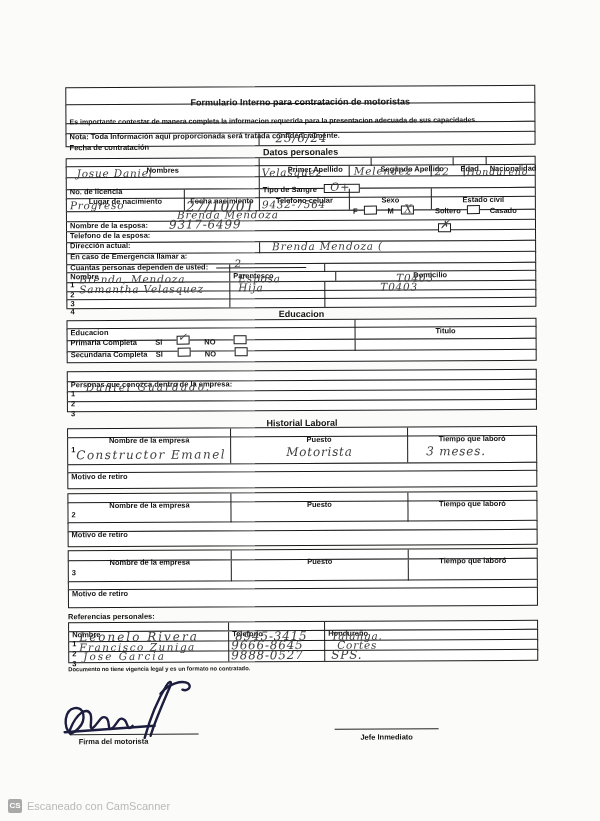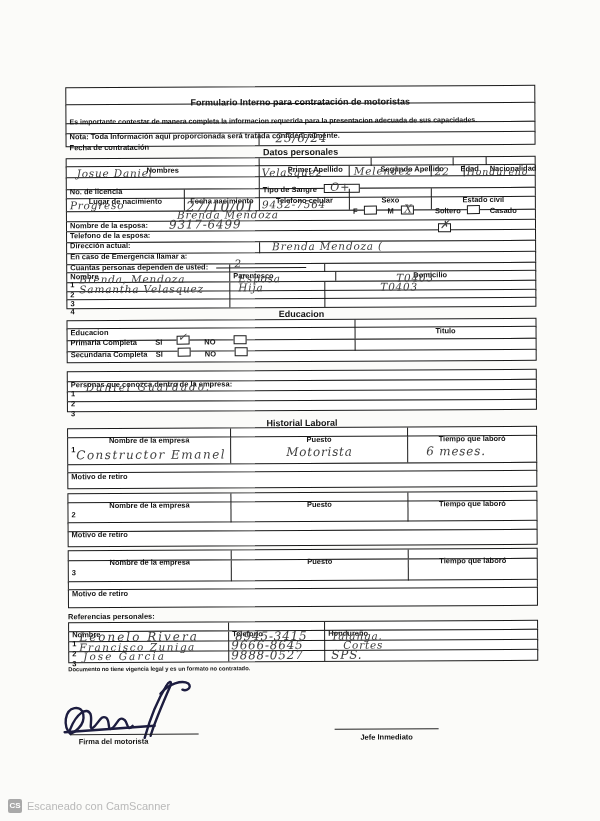--- a/index.html
+++ b/index.html
@@ -262,21 +262,21 @@
     <div class="cell ctr" style="width:177px"><span class="lbl">Puesto</span></div>
     <div class="cell ctr"><span class="lbl">Tiempo que laboró</span></div>
   </div>
   <div class="row" style="height:28px">
     <div class="cell" style="width:163px"><span class="num">1</span>
       <span class="hw hw-big" style="position:absolute;left:8px;top:11px;letter-spacing:1.5px">Constructor Emanel</span></div>
     <div class="cell" style="width:177px">
         <span class="hw hw-big" style="position:absolute;left:55px;top:9px">Motorista</span>
       </div>
     <div class="cell">
-        <span class="hw hw-big" style="position:absolute;left:18px;top:9px">6 meses.</span>
+        <span class="hw hw-big" style="position:absolute;left:18px;top:9px">3 meses.</span>
       </div>
   </div>
   <div class="row" style="height:10px">
     <div class="cell" style="width:100%"><span class="lbl">Motivo de retiro</span></div>
   </div>
   <div class="row" style="height:17px">
     <div class="cell" style="width:100%"><span class="hw"></span></div>
   </div>
 
   <div style="height:5px"></div>
@@ -334,21 +334,21 @@
     <div class="cell">
         <span class="hw" style="position:absolute;left:6px;top:0">Talanga.</span>
       </div>
   </div>
   <div class="row" style="height:12px">
     <div class="cell" style="width:160px"><span class="num">2</span><span class="hw" style="position:absolute;left:10px;top:0;letter-spacing:1.5px">Francisco Zuniga</span></div>
     <div class="cell" style="width:96px">
         <span class="hw hw-big" style="position:absolute;left:2px;top:-2px">9666-8645</span>
       </div>
     <div class="cell">
-        <span class="hw" style="position:absolute;left:18px;top:-1px">Cortes</span>
+        <span class="hw" style="position:absolute;left:12px;top:-1px">Cortes</span>
       </div>
   </div>
   <div class="row" style="height:12px">
     <div class="cell" style="width:160px"><span class="num">3</span><span class="hw" style="position:absolute;left:14px;top:-1px;letter-spacing:2px">Jose Garcia</span></div>
     <div class="cell" style="width:96px">
         <span class="hw hw-big" style="position:absolute;left:2px;top:-2px">9888-0527</span>
       </div>
     <div class="cell">
         <span class="hw hw-big" style="position:absolute;left:6px;top:-2px">SPS.</span>
       </div>

